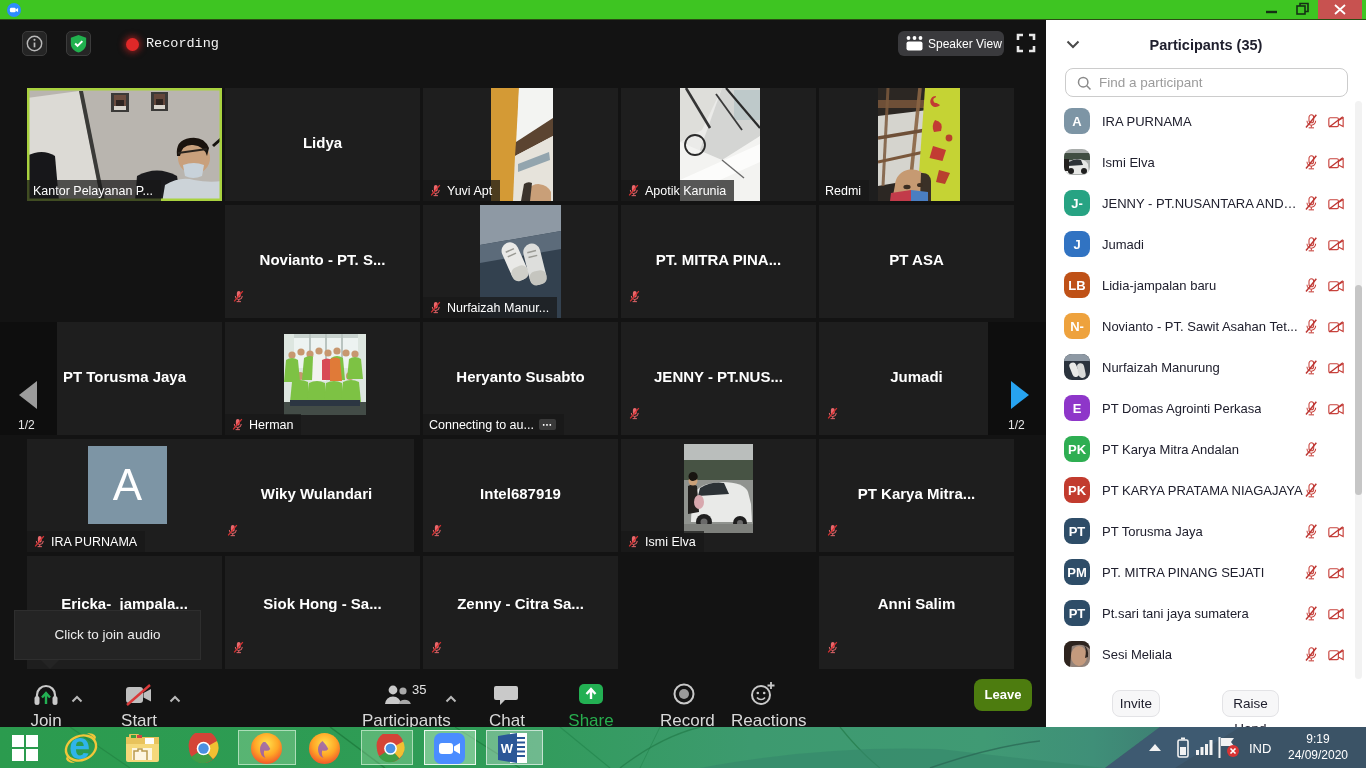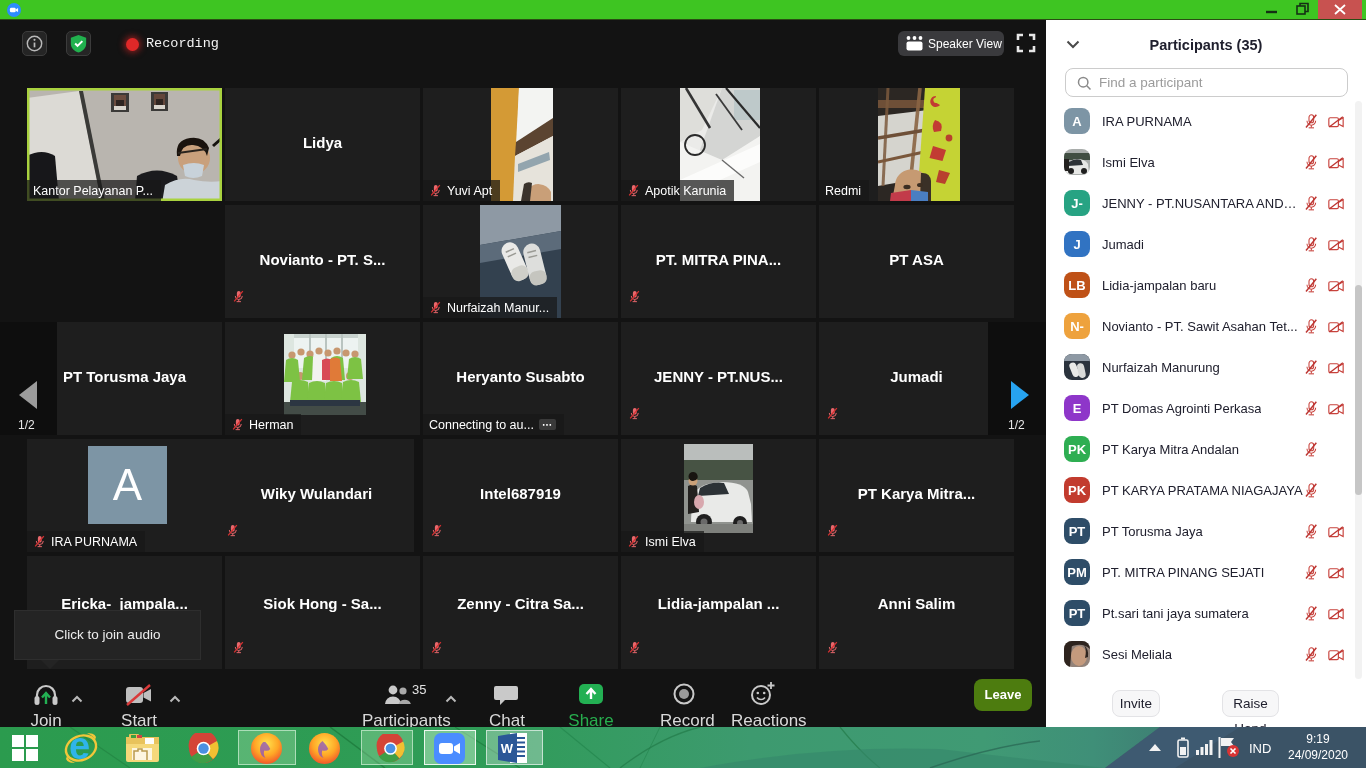--- a/index.html
+++ b/index.html
@@ -365,26 +365,20 @@
         <svg class="micpos" viewBox="0 0 24 24">
           <use href="#micoff"></use>
         </svg>
       </div>
 <div class="tile r5" style="left:423px;top:536px">
         <div class="cname">Zenny - Citra Sa...</div>
         <svg class="micpos" viewBox="0 0 24 24">
           <use href="#micoff"></use>
         </svg>
       </div>
-<div class="tile r5" style="left:621px;top:536px">
-        <div class="cname">Lidia-jampalan ...</div>
-        <svg class="micpos" viewBox="0 0 24 24">
-          <use href="#micoff"></use>
-        </svg>
-      </div>
 <div class="tile r5" style="left:819px;top:536px">
         <div class="cname">Anni Salim</div>
         <svg class="micpos" viewBox="0 0 24 24">
           <use href="#micoff"></use>
         </svg>
       </div>
 
 <div id="lnav">
  <svg style="position:absolute;left:17px;top:58px" width="22" height="30" viewBox="0 0 22 30">
           <polygon points="20,1 2,15 20,29" fill="#9c9c9c"></polygon>

